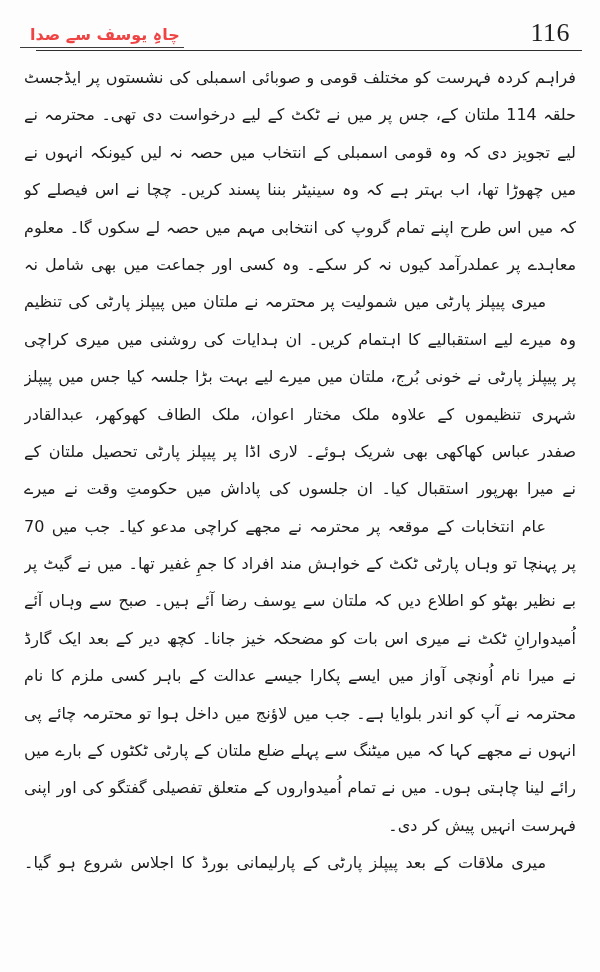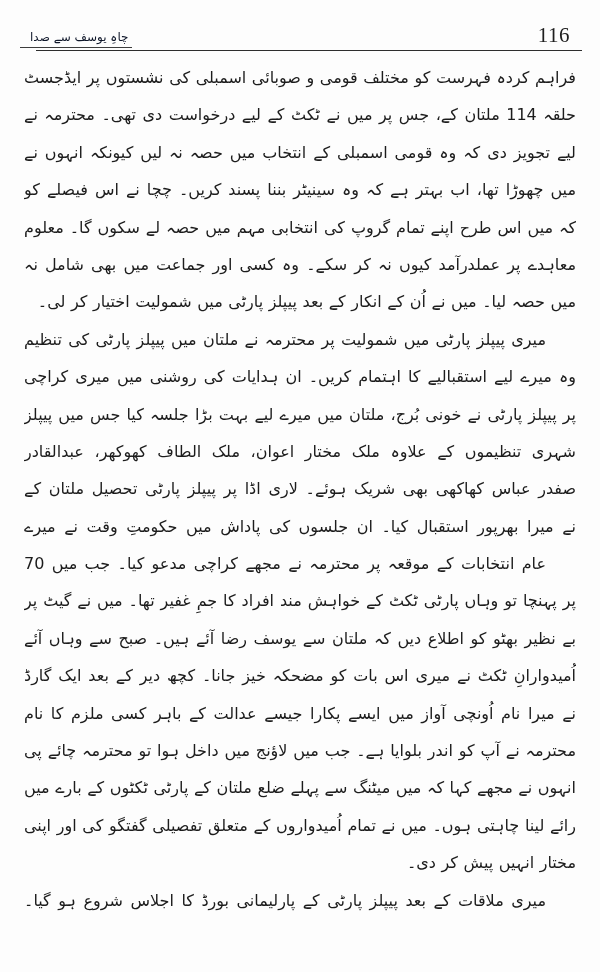--- a/index.html
+++ b/index.html
@@ -21,29 +21,30 @@
   
   .header {
     display: flex;
     justify-content: space-between;
     align-items: flex-end;
     padding: 18px 30px 0 20px;
     height: 30px;
   }
   .book-title {
     direction: rtl;
-    font-size: 12px;
-    color: #0f172a;
+    font-size: 16px;
+    color: #ef4444;
     border-bottom: 1.5px solid #3c3c3c;
     padding: 0 4px 3px 10px;
     line-height: 1.2;
+    font-weight: bold;
   }
   .page-number {
     font-family: "Liberation Serif", "DejaVu Serif", serif;
-    font-size: 21px;
+    font-size: 26px;
     color: #1e1e1e;
     letter-spacing: 0.5px;
     line-height: 1;
     padding-bottom: 2px;
   }
   .header-rule {
     border: 0;
     border-top: 1.6px solid #2e2e2e;
     margin: 2px 18px 0 36px;
     height: 0;
@@ -80,42 +81,41 @@
 
   <div class="body-text">
 
     <div class="para">
       <div class="tl">فراہم کردہ فہرست کو مختلف قومی و صوبائی اسمبلی کی نشستوں پر ایڈجسٹ کرنا چاہتی تھی سوائے</div>
       <div class="tl">حلقہ 114 ملتان کے، جس پر میں نے ٹکٹ کے لیے درخواست دی تھی۔ محترمہ نے چچا حامد رضا کے</div>
       <div class="tl">لیے تجویز دی کہ وہ قومی اسمبلی کے انتخاب میں حصہ نہ لیں کیونکہ انہوں نے پیپلز پارٹی کو مشکل وقت</div>
       <div class="tl">میں چھوڑا تھا، اب بہتر ہے کہ وہ سینیٹر بننا پسند کریں۔ چچا نے اس فیصلے کو قبول کر لیا اور خوشی سے کہا</div>
       <div class="tl">کہ میں اس طرح اپنے تمام گروپ کی انتخابی مہم میں حصہ لے سکوں گا۔ معلوم نہیں بعد میں چچا اس</div>
       <div class="tl">معاہدے پر عملدرآمد کیوں نہ کر سکے۔ وہ کسی اور جماعت میں بھی شامل نہ ہوئے اور نہ ہی انتخاب</div>
-      <div class="tl end">میں حصہ لیا۔ میں نے اُن کے انکار کے بعد پیپلز پارٹی میں شمولیت اختیار کر لی۔</div>
     </div>
 
     <div class="para">
       <div class="tl ind">میری پیپلز پارٹی میں شمولیت پر محترمہ نے ملتان میں پیپلز پارٹی کی تنظیم کو ہدایت کی کہ</div>
       <div class="tl">وہ میرے لیے استقبالیے کا اہتمام کریں۔ ان ہدایات کی روشنی میں میری کراچی سے ملتان واپسی</div>
       <div class="tl">پر پیپلز پارٹی نے خونی بُرج، ملتان میں میرے لیے بہت بڑا جلسہ کیا جس میں پیپلز پارٹی کی ضلعی و</div>
       <div class="tl">شہری تنظیموں کے علاوہ ملک مختار اعوان، ملک الطاف کھوکھر، عبدالقادر قادری، حبیب اللہ شاکر اور</div>
       <div class="tl">صفدر عباس کھاکھی بھی شریک ہوئے۔ لاری اڈا پر پیپلز پارٹی تحصیل ملتان کے صدر میاں اجمل مڑل</div>
       <div class="tl">نے میرا بھرپور استقبال کیا۔ ان جلسوں کی پاداش میں حکومتِ وقت نے میرے خلاف 16 ایم پی او</div>
     </div>
 
     <div class="para">
       <div class="tl ind">عام انتخابات کے موقعہ پر محترمہ نے مجھے کراچی مدعو کیا۔ جب میں 70 کلفٹن کے گیٹ</div>
       <div class="tl">پر پہنچا تو وہاں پارٹی ٹکٹ کے خواہش مند افراد کا جمِ غفیر تھا۔ میں نے گیٹ پر مامور گارڈز سے کہا کہ</div>
       <div class="tl">بے نظیر بھٹو کو اطلاع دیں کہ ملتان سے یوسف رضا آئے ہیں۔ صبح سے وہاں آئے ہوئے اور منتظر</div>
       <div class="tl">اُمیدوارانِ ٹکٹ نے میری اس بات کو مضحکہ خیز جانا۔ کچھ دیر کے بعد ایک گارڈ گیٹ پر آیا اور اس</div>
       <div class="tl">نے میرا نام اُونچی آواز میں ایسے پکارا جیسے عدالت کے باہر کسی ملزم کا نام پکارا جاتا ہے اور کہا کہ</div>
       <div class="tl">محترمہ نے آپ کو اندر بلوایا ہے۔ جب میں لاؤنج میں داخل ہوا تو محترمہ چائے پی رہی تھیں۔</div>
       <div class="tl">انہوں نے مجھے کہا کہ میں میٹنگ سے پہلے ضلع ملتان کے پارٹی ٹکٹوں کے بارے میں آپ کی</div>
       <div class="tl">رائے لینا چاہتی ہوں۔ میں نے تمام اُمیدواروں کے متعلق تفصیلی گفتگو کی اور اپنی تجویز کردہ</div>
-      <div class="tl end">مختار انہیں پیش کر دی۔</div>
+      <div class="tl end">فہرست انہیں پیش کر دی۔</div>
     </div>
 
     <div class="para">
       <div class="tl ind">میری ملاقات کے بعد پیپلز پارٹی کے پارلیمانی بورڈ کا اجلاس شروع ہو گیا۔ ضلع ملتان</div>
     </div>
 
   </div>
 </div>
 
 </body></html>

